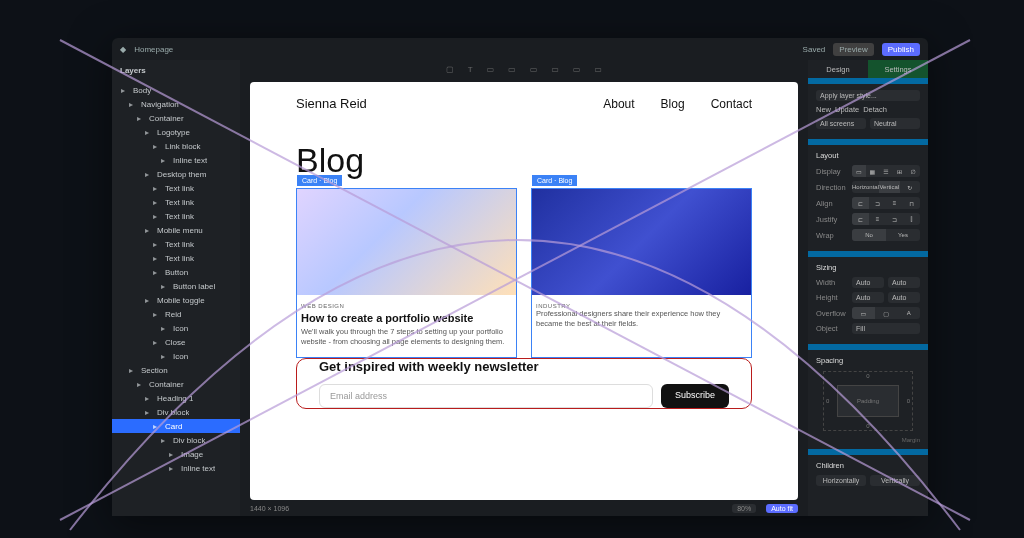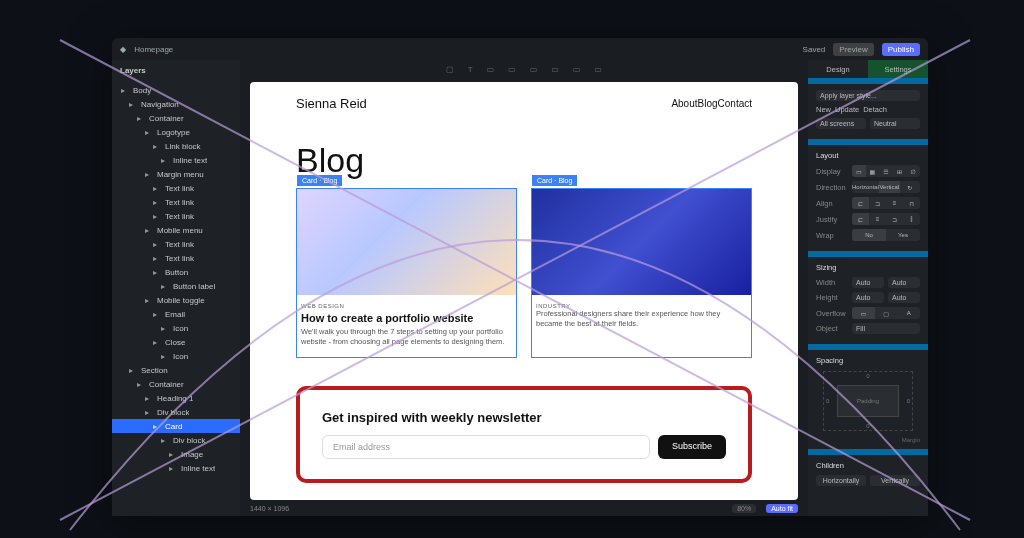--- a/index.html
+++ b/index.html
@@ -22,33 +22,33 @@
 .indent{display:inline-block}
 .ic{width:9px;height:9px;margin:0 3px;opacity:.7;flex-shrink:0}
 .row span.lbl{white-space:nowrap;overflow:hidden;text-overflow:ellipsis}
 .canvas-wrap{flex:1;display:flex;flex-direction:column;background:#1a1d21}
 .canvas-tools{height:18px;display:flex;align-items:center;justify-content:center;gap:14px;font-size:8px;color:#888}
 .canvas-tools .t{opacity:.7}
 .canvas{flex:1;display:flex;justify-content:center;align-items:flex-start;padding:4px 10px 0;overflow:hidden}
 .page{background:#fff;width:100%;height:100%;color:#111;border-radius:4px;padding:14px 46px 0;overflow:hidden}
 .nav{display:flex;align-items:center;margin-bottom:30px}
 .brand{font-size:13px;font-weight:500}
-.navlinks{margin-left:auto;display:flex;gap:0;font-size:10px}
+.navlinks{margin-left:auto;display:flex;gap:26px;font-size:12px}
 .blog-h{font-size:34px;font-weight:500;margin-bottom:8px}
 .cards{display:flex;gap:14px}
 .card{flex:1;border:1px solid #3b82f6;position:relative}
 .card-tag{position:absolute;top:-14px;left:0;background:#3b82f6;color:#fff;font-size:7px;padding:2px 5px}
 .card-img{height:106px;background:#a8b8ff}
 .card-img.i1{background:linear-gradient(135deg,#e0d4ff 0%,#b8c8ff 40%,#ffe0b8 100%)}
 .card-img.i2{background:linear-gradient(135deg,#2030a0 0%,#4050d0 50%,#1820a0 100%)}
 .card-body{padding:8px 4px 10px}
 .cat{font-size:6px;letter-spacing:.5px;color:#666;text-transform:uppercase}
 .ct{font-size:11px;font-weight:600;margin:3px 0}
 .cd{font-size:7.5px;color:#555;line-height:1.35}
-.newsletter{margin-top:28px;border:4px solid #b91c1c;border-radius:10px;padding:20px 22px}
+.newsletter{border:1px solid #b91c1c;border-radius:10px;padding:0 22px}
 .nh{font-size:13px;font-weight:600;margin-bottom:10px}
 .nrow{display:flex;gap:8px}
 .ninput{flex:1;border:1px solid #ddd;border-radius:6px;padding:6px 10px;font-size:9px;color:#999}
 .nbtn{background:#111;color:#fff;border-radius:6px;padding:6px 14px;font-size:9px}
 .status{height:16px;display:flex;align-items:center;padding:0 10px;font-size:7px;color:#888;gap:10px}
 .status .sp{flex:1}
 .pill{background:#2a2d31;padding:1px 5px;border-radius:3px}
 .pill.hi{background:#5b6cff;color:#fff}
 .inspector{width:120px;background:#1e2125;font-size:7.5px;color:#bbb;overflow:auto;padding-bottom:10px}
 .itabs{display:flex;height:18px}
@@ -122,21 +122,21 @@
             <span class="lbl">Link block</span>
           </div>
           <div class="row">
             <span class="indent" style="width: 46px;"></span>
             <span class="ic">▸</span>
             <span class="lbl">Inline text</span>
           </div>
           <div class="row">
             <span class="indent" style="width: 30px;"></span>
             <span class="ic">▸</span>
-            <span class="lbl">Margin menu</span>
+            <span class="lbl">Desktop them</span>
           </div>
           <div class="row">
             <span class="indent" style="width: 38px;"></span>
             <span class="ic">▸</span>
             <span class="lbl">Text link</span>
           </div>
           <div class="row">
             <span class="indent" style="width: 38px;"></span>
             <span class="ic">▸</span>
             <span class="lbl">Text link</span>
@@ -172,21 +172,21 @@
             <span class="lbl">Button label</span>
           </div>
           <div class="row">
             <span class="indent" style="width: 30px;"></span>
             <span class="ic">▸</span>
             <span class="lbl">Mobile toggle</span>
           </div>
           <div class="row">
             <span class="indent" style="width: 38px;"></span>
             <span class="ic">▸</span>
-            <span class="lbl">Email</span>
+            <span class="lbl">Reid</span>
           </div>
           <div class="row">
             <span class="indent" style="width: 46px;"></span>
             <span class="ic">▸</span>
             <span class="lbl">Icon</span>
           </div>
           <div class="row">
             <span class="indent" style="width: 38px;"></span>
             <span class="ic">▸</span>
             <span class="lbl">Close</span>

